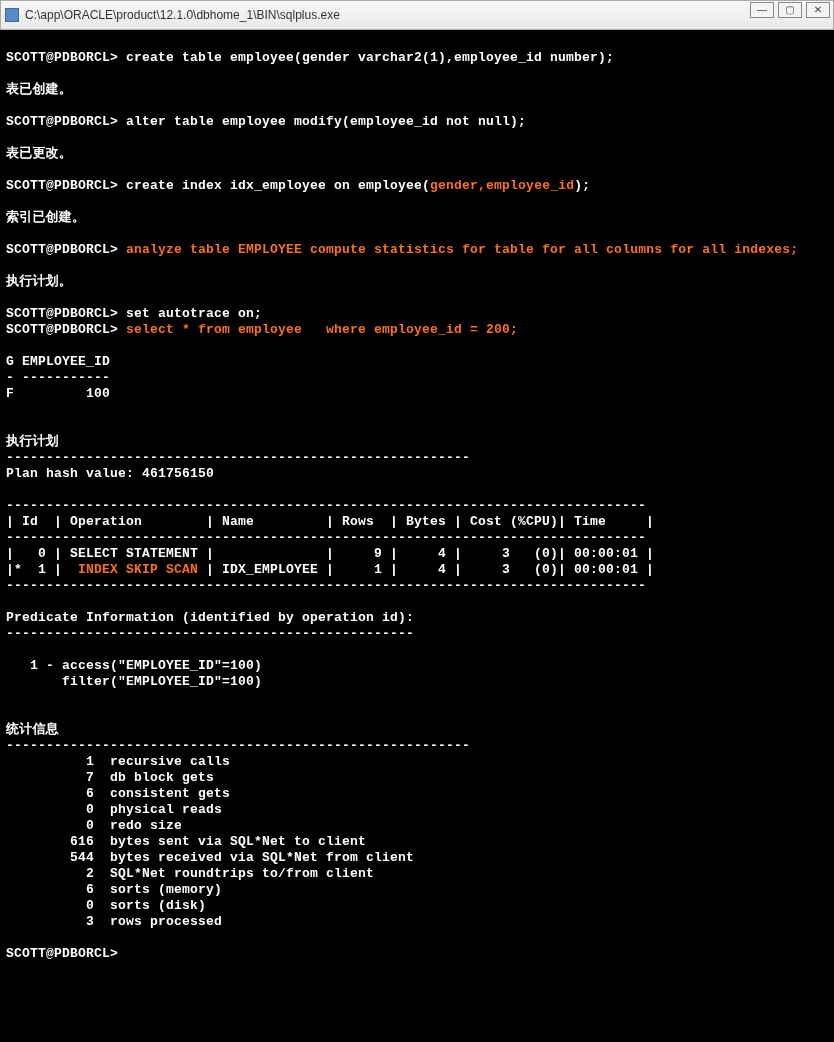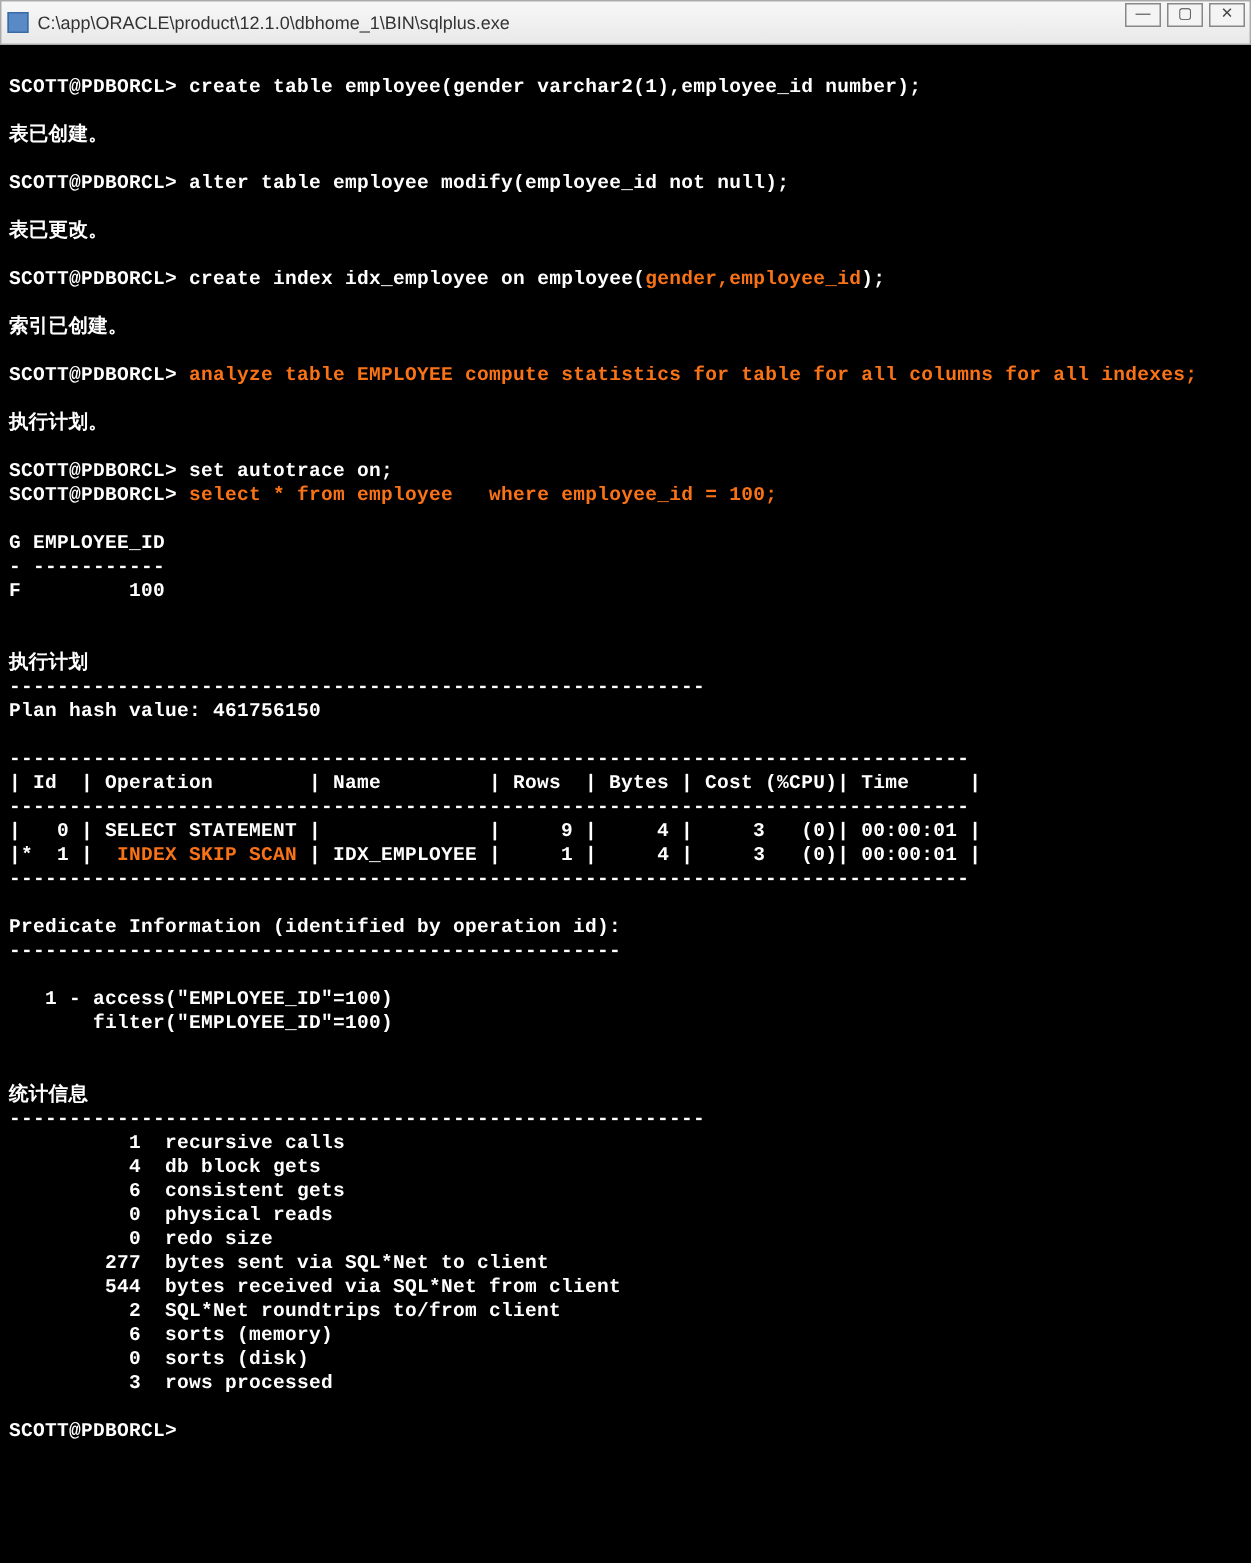--- a/index.html
+++ b/index.html
@@ -78,21 +78,21 @@
 
 <span>SCOTT@PDBORCL&gt;</span> <span>create index idx_employee on employee(</span><span class="red">gender,employee_id</span><span>);</span>
 
 <span>索引已创建。</span>
 
 <span>SCOTT@PDBORCL&gt;</span> <span class="red">analyze table EMPLOYEE compute statistics for table for all columns for all indexes;</span>
 
 <span>执行计划。</span>
 
 <span>SCOTT@PDBORCL&gt;</span> <span>set autotrace on;</span>
-<span>SCOTT@PDBORCL&gt;</span> <span class="red">select * from employee   where employee_id = 100;</span>
+<span>SCOTT@PDBORCL&gt;</span> <span class="red">select * from employee   where employee_id = 200;</span>
 
 <span>G EMPLOYEE_ID</span>
 <span>- -----------</span>
 <span>F         100</span>
 
 
 <span>执行计划</span>
 <span>----------------------------------------------------------</span>
 <span>Plan hash value: 461756150</span>
 
@@ -106,25 +106,25 @@
 <span>Predicate Information (identified by operation id):</span>
 <span>---------------------------------------------------</span>
 
 <span>   1 - access("EMPLOYEE_ID"=100)</span>
 <span>       filter("EMPLOYEE_ID"=100)</span>
 
 
 <span>统计信息</span>
 <span>----------------------------------------------------------</span>
 <span>          1  recursive calls</span>
-<span>          4  db block gets</span>
+<span>          7  db block gets</span>
 <span>          6  consistent gets</span>
 <span>          0  physical reads</span>
 <span>          0  redo size</span>
-<span>        277  bytes sent via SQL*Net to client</span>
+<span>        616  bytes sent via SQL*Net to client</span>
 <span>        544  bytes received via SQL*Net from client</span>
 <span>          2  SQL*Net roundtrips to/from client</span>
 <span>          6  sorts (memory)</span>
 <span>          0  sorts (disk)</span>
 <span>          3  rows processed</span>
 
 <span>SCOTT@PDBORCL&gt;</span>
 </div>
 
 </body></html>

